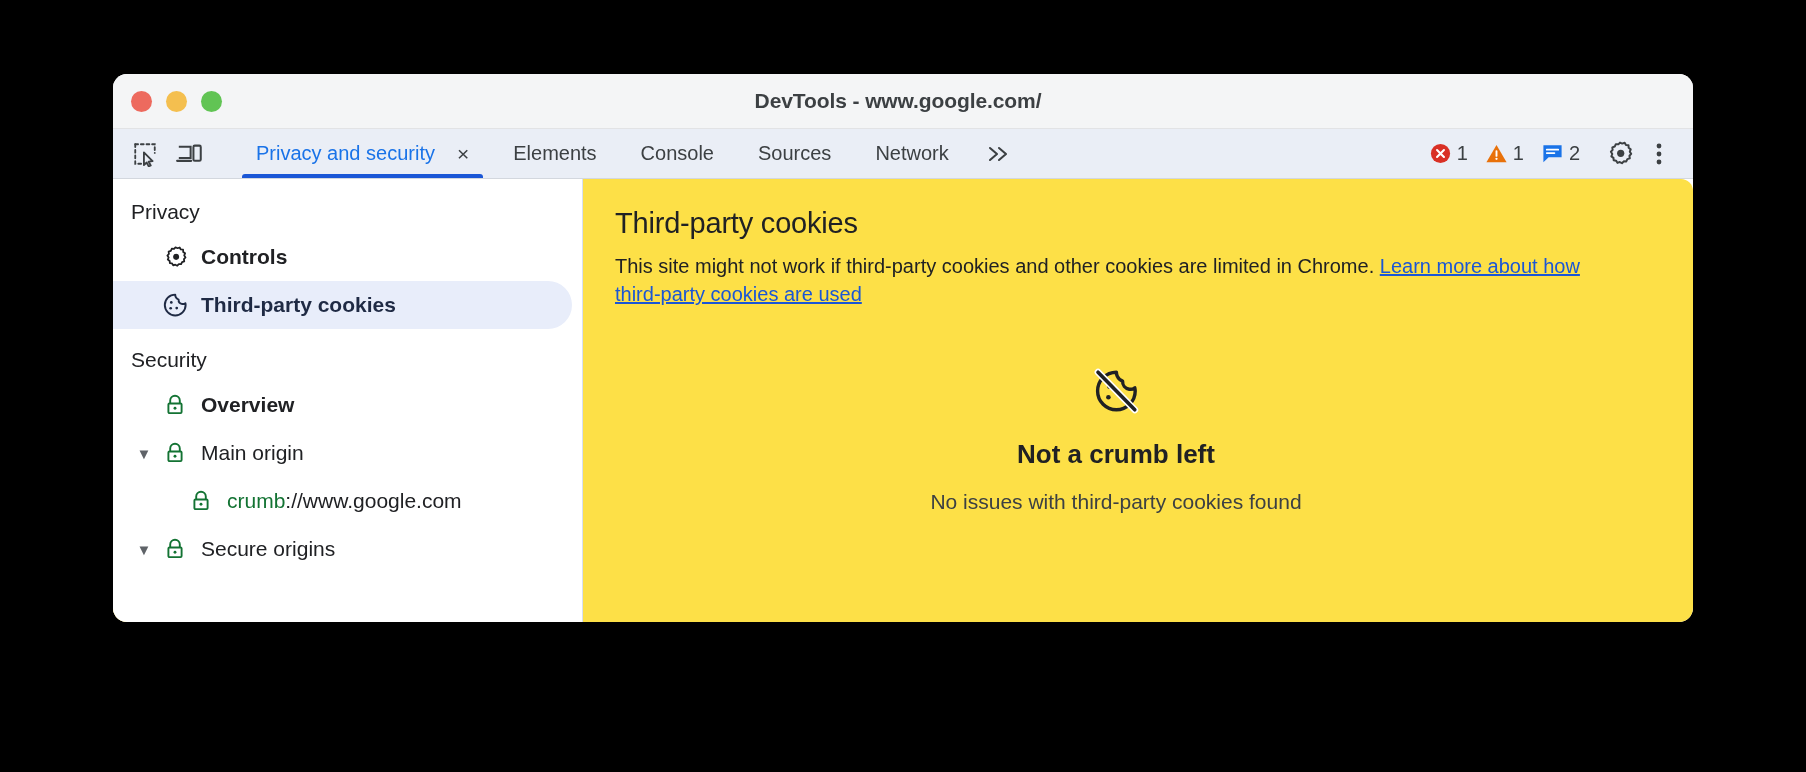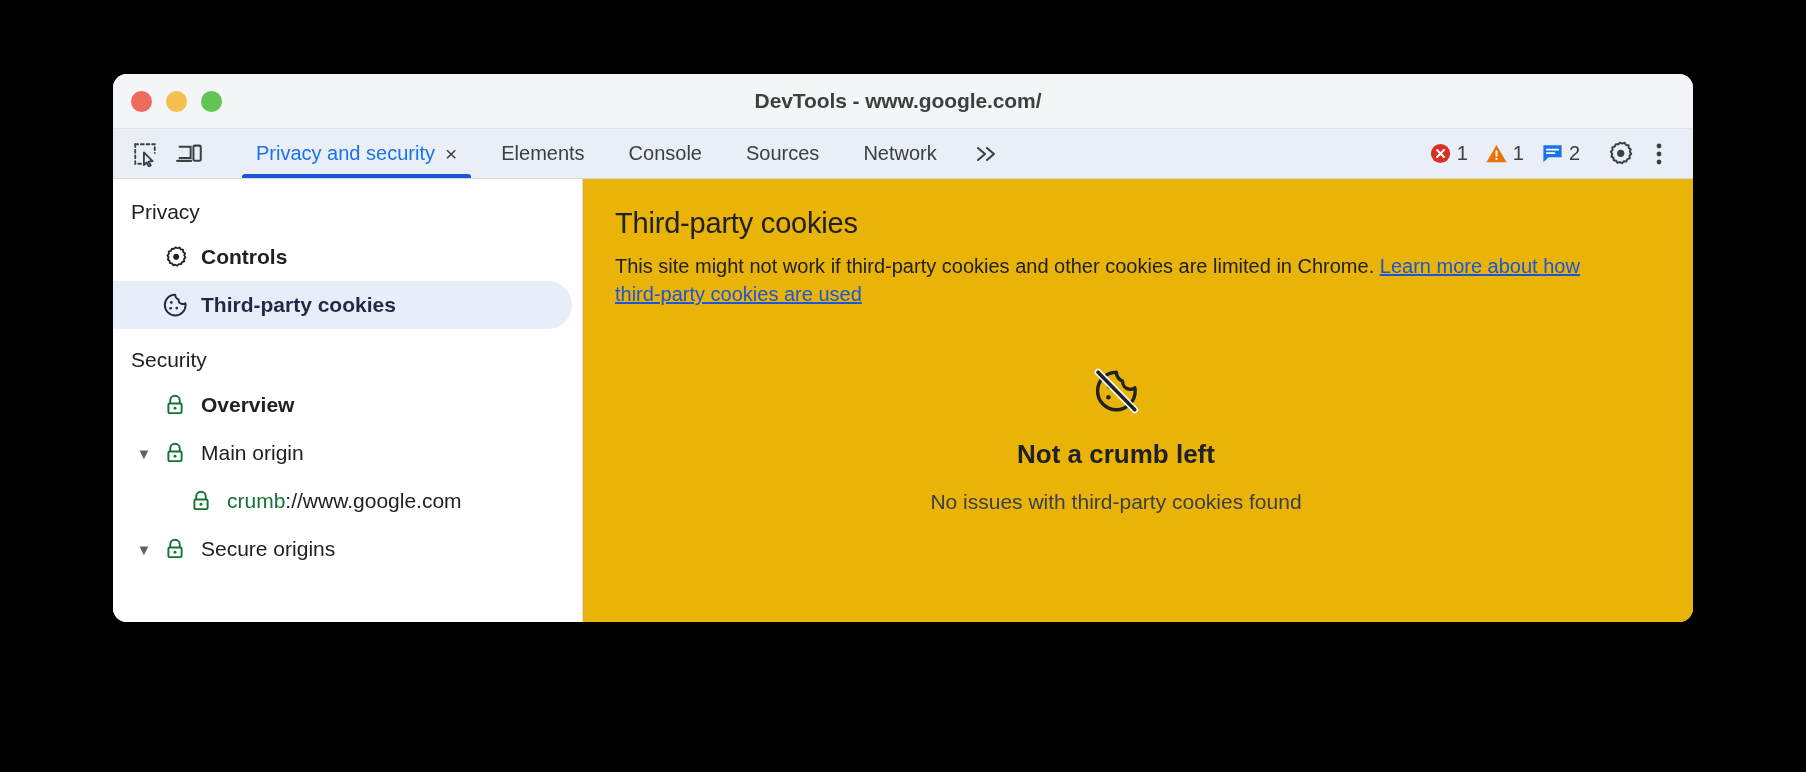--- a/index.html
+++ b/index.html
@@ -88,21 +88,21 @@
   }
 
   .tabs {
     display: flex;
     align-items: stretch;
     flex: 1;
   }
   .tab {
     display: flex;
     align-items: center;
-    gap: 8px;
+    gap: 20px;
     padding: 0 22px;
     font-size: 20px;
     color: #3c4043;
     cursor: pointer;
     position: relative;
     white-space: nowrap;
   }
   .tab.active { color: #1a73e8; }
   .tab.active::after {
     content: "";
@@ -140,21 +140,22 @@
     font-size: 20px;
     color: #3c4043;
     cursor: pointer;
   }
 
   
   #body {
     flex: 1;
     display: flex;
     min-height: 0;
-    background: #eab308;
+    background: #fde047;
+    border-radius: 12px;
   }
 
   #sidebar {
     width: 470px;
     min-width: 470px;
     border-right: 1px solid #d8e0f0;
     padding-top: 12px;
     overflow: hidden;
     background: #ffffff;
   }

